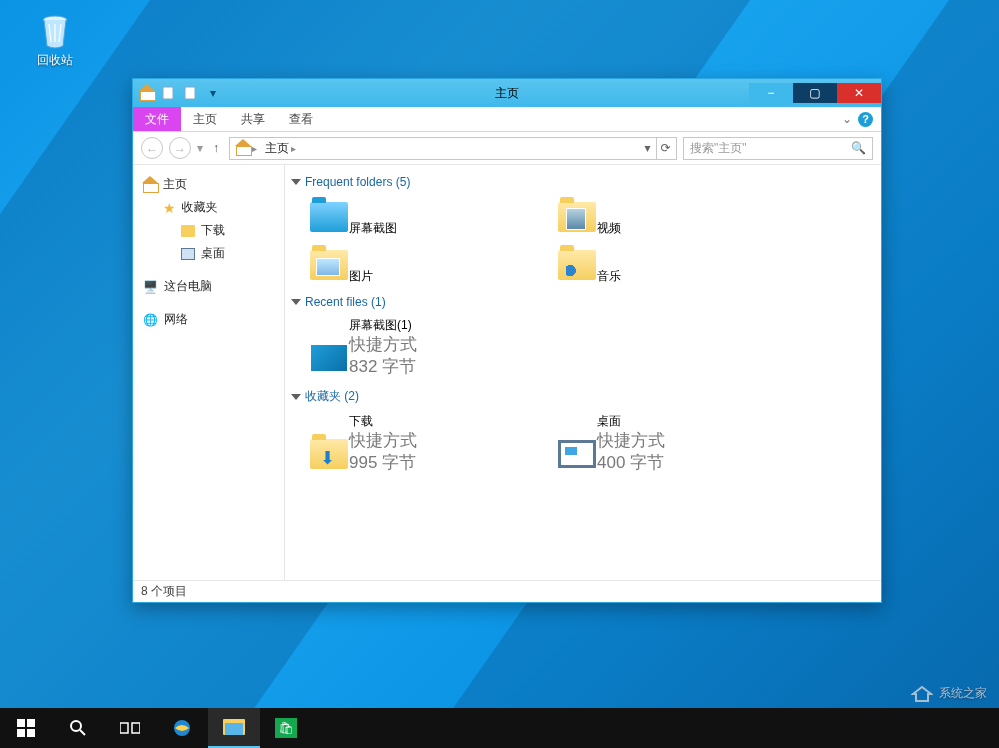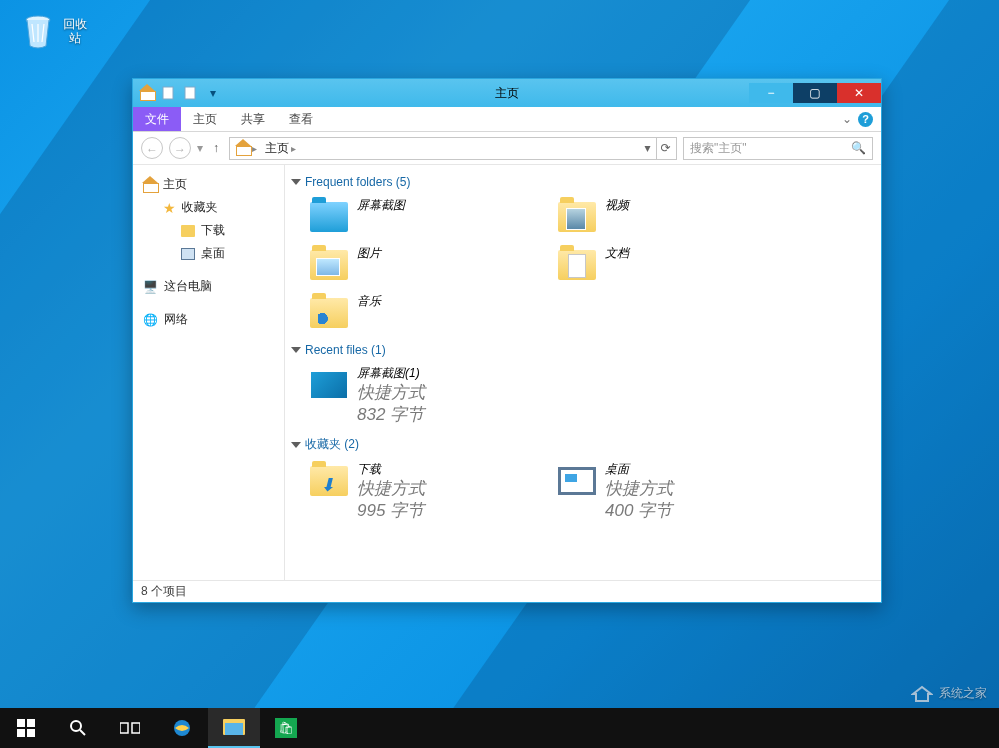--- a/index.html
+++ b/index.html
@@ -5,38 +5,38 @@
 * { margin: 0; padding: 0; box-sizing: border-box; font-family: "Microsoft YaHei", "Segoe UI", sans-serif; font-size: 12px; }
 body { width: 999px; height: 748px; position: relative; overflow: hidden; background: #000; }
 
 
 .desktop { position: absolute; inset: 0; background: linear-gradient(135deg, #0b93e4 0%, #1da9f2 30%, #0b93e4 70%, #0877c1 100%); }
 .desktop::before, .desktop::after { content:""; position:absolute; background: rgba(8,60,110,.25); transform: skewX(-35deg); }
 .desktop::before { left:-200px; top:-100px; width:600px; height:1200px; }
 .desktop::after { right:-200px; top:-100px; width:600px; height:1200px; }
 
 .desktop-icons { position: absolute; left: 18px; top: 10px; display: flex; flex-direction: column; gap: 18px; z-index: 2; }
-.desktop-icon { width: 74px; display: flex; align-items: center; color: #fff; text-shadow: 0 1px 2px rgba(0,0,0,.6); font-size: 12px; text-align: center; line-height: 1.15; cursor: pointer; }
+.desktop-icon { width: 74px; display: flex; flex-direction: column; align-items: center; color: #fff; text-shadow: 0 1px 2px rgba(0,0,0,.6); font-size: 12px; text-align: center; line-height: 1.15; cursor: pointer; }
 .desktop-icon .dicon { width: 44px; height: 44px; display: flex; align-items: center; justify-content: center; }
 
 
 .window { position: absolute; left: 132px; top: 78px; width: 750px; height: 525px; background: #fff; border: 1px solid #2aa7e0; display: flex; flex-direction: column; box-shadow: 0 6px 18px rgba(0,0,0,.3); z-index: 5; }
 .titlebar { height: 28px; background: linear-gradient(#59c4ef,#3fb9eb); display:flex; align-items:center; position:relative; }
 .qat { display:flex; align-items:center; gap:2px; padding-left:4px; }
 .qat-btn { width:20px; height:20px; display:flex; align-items:center; justify-content:center; border-radius:2px; }
 .title-text { position:absolute; left:0; right:0; text-align:center; color:#000; font-size:12px; pointer-events:none; }
 .window-controls { margin-left:auto; display:flex; }
 .wc-btn { width:44px; height:20px; display:flex; align-items:center; justify-content:center; color:#fff; }
 .wc-min{ background:#3fb9eb; }
 .wc-max{ background:#0d3f66; }
 .wc-close{ background:#d9302c; }
 
 .ribbon { height: 25px; background:#fff; border-bottom:1px solid #d7d7d7; display:flex; align-items:stretch; }
 .ribbon-tab { padding:0 12px; display:flex; align-items:center; color:#444; cursor:pointer; }
-.ribbon-tab.file { background:#8b5cf6; color:#fff; }
+.ribbon-tab.file { background:#d946ef; color:#fff; }
 .ribbon-right { margin-left:auto; display:flex; align-items:center; gap:6px; padding-right:8px; }
 .chev { color:#777; }
 .help-icon{ width:15px; height:15px; border-radius:50%; background:#1e9ed8; color:#fff; display:flex; align-items:center; justify-content:center; font-weight:bold; font-size:11px; }
 
 .addrbar{ height:33px; border-bottom:1px solid #e6e6e6; display:flex; align-items:center; padding:0 8px; gap:6px; }
 .navbtn{ width:22px; height:22px; border-radius:50%; border:1px solid #c7c7c7; color:#b0b0b0; display:flex; align-items:center; justify-content:center; cursor:pointer; }
 .addr-box{ flex:1; height:23px; border:1px solid #c7c7c7; display:flex; align-items:center; padding:0 2px; }
 .crumb{ padding:0 4px; color:#222; display:flex; align-items:center; gap:2px; cursor:pointer; }
 .crumb-sep{ color:#888; font-size:10px; }
 .addr-drop{ width:18px; height:100%; display:flex; align-items:center; justify-content:center; color:#666; margin-left:auto; border-left:1px solid transparent; }
@@ -50,21 +50,21 @@
 .nav-item{ display:flex; align-items:center; gap:6px; padding:3px 2px; color:#222; cursor:pointer; white-space:nowrap; }
 .nav-item.lvl1{ padding-left:6px; }
 .nav-item.lvl2{ padding-left:26px; }
 .nav-item.lvl3{ padding-left:44px; }
 
 .content{ flex:1; overflow:auto; padding:4px 6px 12px 4px; }
 .group-header{ display:flex; align-items:center; gap:6px; color:#1768a6; font-size:13px; padding:6px 4px 4px; cursor:pointer; }
 .tri{ width:0; height:0; border-top:5px solid transparent; border-bottom:5px solid transparent; border-left:6px solid #5e5e5e; transform:rotate(90deg); }
 
 .tile-grid{ display:flex; flex-wrap:wrap; padding-left:16px; }
-.tile{ width:248px; display:flex; align-items:flex-start; gap:8px; padding:4px; cursor:pointer;font-style:italic; }
+.tile{ width:248px; display:flex; align-items:flex-end; padding:4px; cursor:pointer; }
 .tile .ficon{ width:40px; height:40px; display:flex; align-items:center; justify-content:center; }
 .tile .meta{ display:flex; flex-direction:column; }
 .tile .meta .name{ color:#000; }
 .tile .meta .sub{ color:#7a7a7a; font-size:17px; line-height:1.3; }
 
 .statusbar{ height:22px; border-top:1px solid #e6e6e6; display:flex; align-items:center; padding:0 8px; color:#444; }
 
 
 .taskbar{ position:absolute; left:0; right:0; bottom:0; height:40px; background:#111; display:flex; align-items:stretch; z-index:10; }
 .tb-btn{ width:52px; display:flex; align-items:center; justify-content:center; color:#fff; cursor:pointer; }
@@ -222,28 +222,20 @@
           <div class="tile">
               <div class="ficon">
                 <div class="ico-folder img"></div>
               </div>
               <div class="meta">
                 <span class="name">图片</span>
               </div>
             </div>
           <div class="tile">
               <div class="ficon">
-                <div class="ico-folder doc"></div>
-              </div>
-              <div class="meta">
-                <span class="name">文档</span>
-              </div>
-            </div>
-          <div class="tile">
-              <div class="ficon">
                 <div class="ico-folder mus"></div>
               </div>
               <div class="meta">
                 <span class="name">音乐</span>
               </div>
             </div>
         </div>
 
         <div class="group-header">
             <span class="tri"></span>

